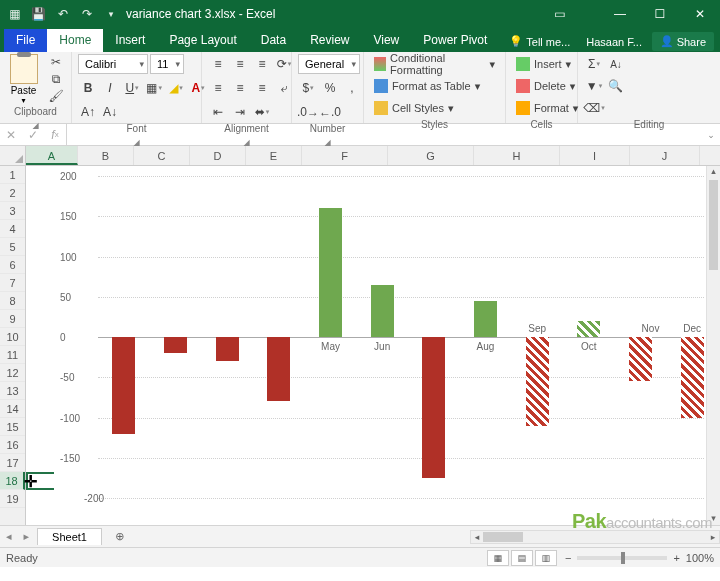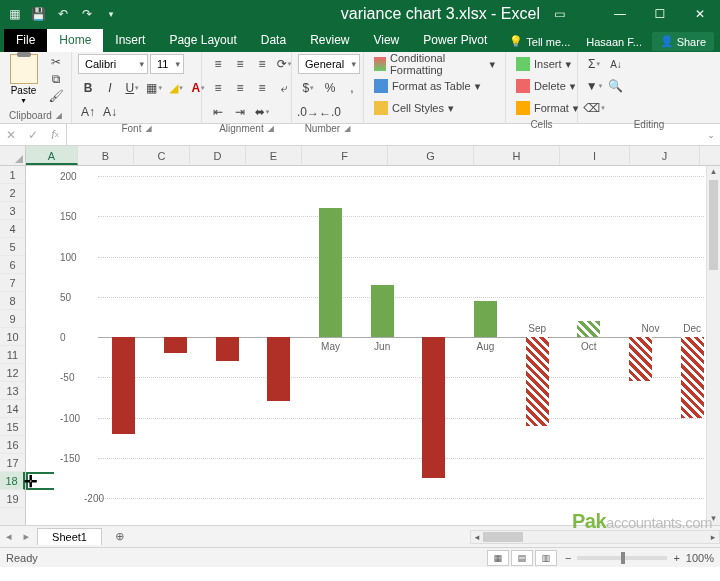--- a/index.html
+++ b/index.html
@@ -2,39 +2,39 @@
 <html><head>
 <meta charset="utf-8">
 <style>
 * { margin:0; padding:0; box-sizing:border-box; font-family:"Segoe UI",Arial,sans-serif; user-select:none;}
 body { width:720px; height:581px; background:#fff; overflow:hidden; position:relative;}
 
 
 .titlebar { height:28px; background:#0e6837; display:flex; align-items:center; color:#fff; font-size:12px;}
 .titlebar .qat { display:flex; align-items:center; gap:2px; padding:0 4px;}
 .titlebar .qat .qbtn { width:22px; height:22px; display:flex; align-items:center; justify-content:center; font-size:12px; color:#fff; opacity:.9;}
-.titlebar .title { flex:1; text-align:right; font-size:16px;}
+.titlebar .title { flex:1; text-align:left; font-size:12px;}
 .titlebar .wins { display:flex; align-items:center;}
 .titlebar .wins .wbtn { width:40px; height:28px; display:flex; align-items:center; justify-content:center; color:#fff; font-size:12px;}
 .titlebar .wins .wbtn.spacer { width:20px;}
 
 
 .tabs { height:24px; background:#0e6837; display:flex; align-items:flex-end; color:#fff; font-size:12px; padding-left:4px;}
 .tab { padding:4px 12px 5px; cursor:pointer;}
-.tab.file { background:#000000; color:#fff; }
+.tab.file { background:#1d4ed8; color:#fff; }
 .tab.active { background:#fff; color:#217346;}
 .tabs .right { margin-left:auto; display:flex; align-items:center; padding-right:6px; gap:4px;}
 .tabs .right .t { padding:4px 6px; font-size:11px; display:flex; align-items:center; gap:3px;}
 .tabs .right .share { background:#1a7a4a; padding:3px 8px; border-radius:2px;}
 
 
 .ribbon { height:72px; background:#f3f3f3; border-bottom:1px solid #d4d4d4; display:flex;}
 .group { border-right:1px solid #e0e0e0; padding:2px 6px 1px; display:flex; flex-direction:column; font-size:11px;}
 .group .body { flex:1; display:flex; align-items:flex-start; gap:4px;}
-.group .label { text-align:right; color:#666; font-size:10px; padding:1px 0; display:flex; justify-content:center; align-items:center; gap:4px;}
+.group .label { text-align:right; color:#666; font-size:10px; padding:1px 0; display:flex; justify-content:center; align-items:center; gap:4px;flex-direction:column;}
 .dlaunch { font-size:8px; color:#888;}
 .combo { background:#fff; border:1px solid #c5c5c5; padding:0 16px 0 6px; position:relative; height:20px; font-size:11px; display:flex; align-items:center;}
 .combo::after { content:"▾"; position:absolute; right:3px; font-size:9px; color:#666;}
 .col { display:flex; flex-direction:column; gap:1px;}
 .row { display:flex; gap:2px; align-items:center;}
 .iconbtn { width:20px; height:20px; display:flex; align-items:center; justify-content:center; font-size:12px; color:#444;}
 .iconbtn.dd::after { content:"▾"; font-size:7px; margin-left:1px; color:#888;}
 .stylesbtn { height:20px; display:flex; align-items:center; gap:4px; font-size:11px; color:#444; padding:0 4px;}
 .stylesbtn .ic { width:14px; height:14px; display:inline-block;}
 
@@ -250,20 +250,23 @@
         <span class="dlaunch">◢</span>
       </div>
   </div>
 
   <div class="group" style="width:142px">
     <div class="body col" style="gap:2px">
       <div class="stylesbtn"><span class="ic" style="background:linear-gradient(#e66,#6c6)"></span><span>Conditional Formatting</span>▾</div>
       <div class="stylesbtn"><span class="ic" style="background:#4a90d9"></span><span>Format as Table</span>▾</div>
       <div class="stylesbtn"><span class="ic" style="background:#f0c040"></span><span>Cell Styles</span>▾</div>
     </div>
+    <div class="label">
+        <span>Styles</span>
+      </div>
   </div>
 
   <div class="group" style="width:72px">
     <div class="body col" style="gap:2px">
       <div class="stylesbtn"><span class="ic" style="background:#6c6"></span><span>Insert</span>▾</div>
       <div class="stylesbtn"><span class="ic" style="background:#e66"></span><span>Delete</span>▾</div>
       <div class="stylesbtn"><span class="ic" style="background:#fa0"></span><span>Format</span>▾</div>
     </div>
     <div class="label">
         <span>Cells</span>

